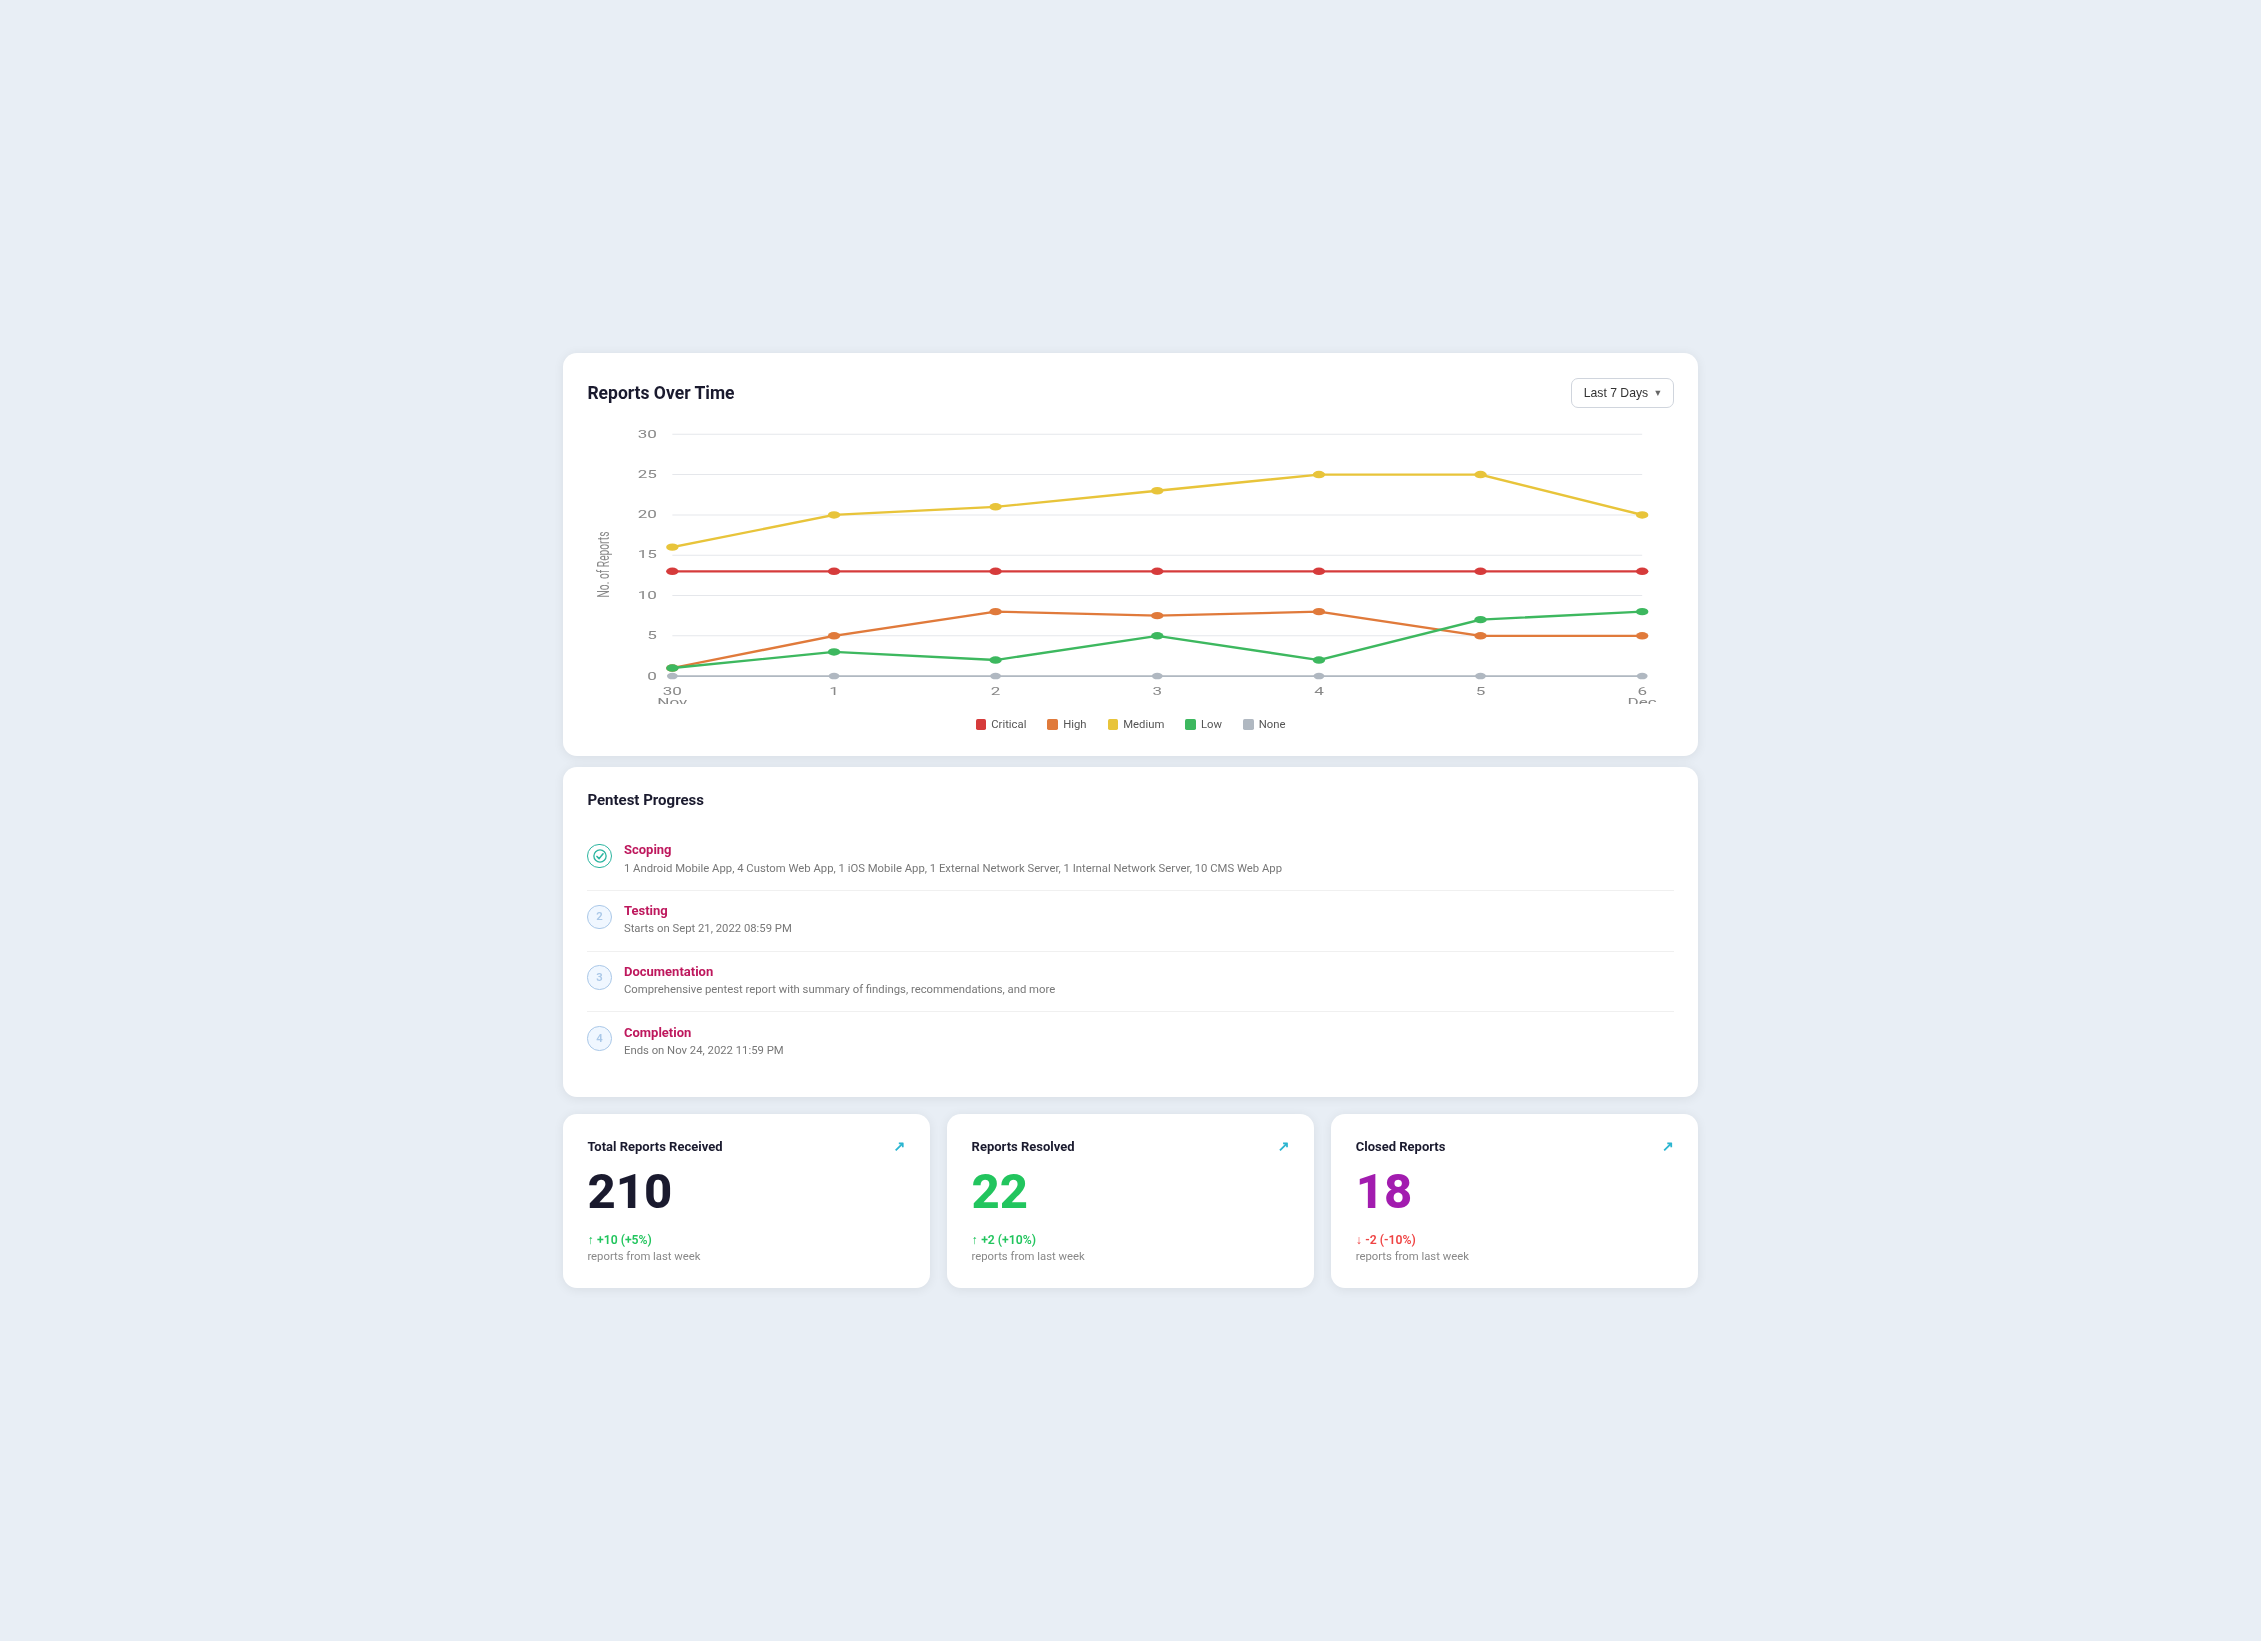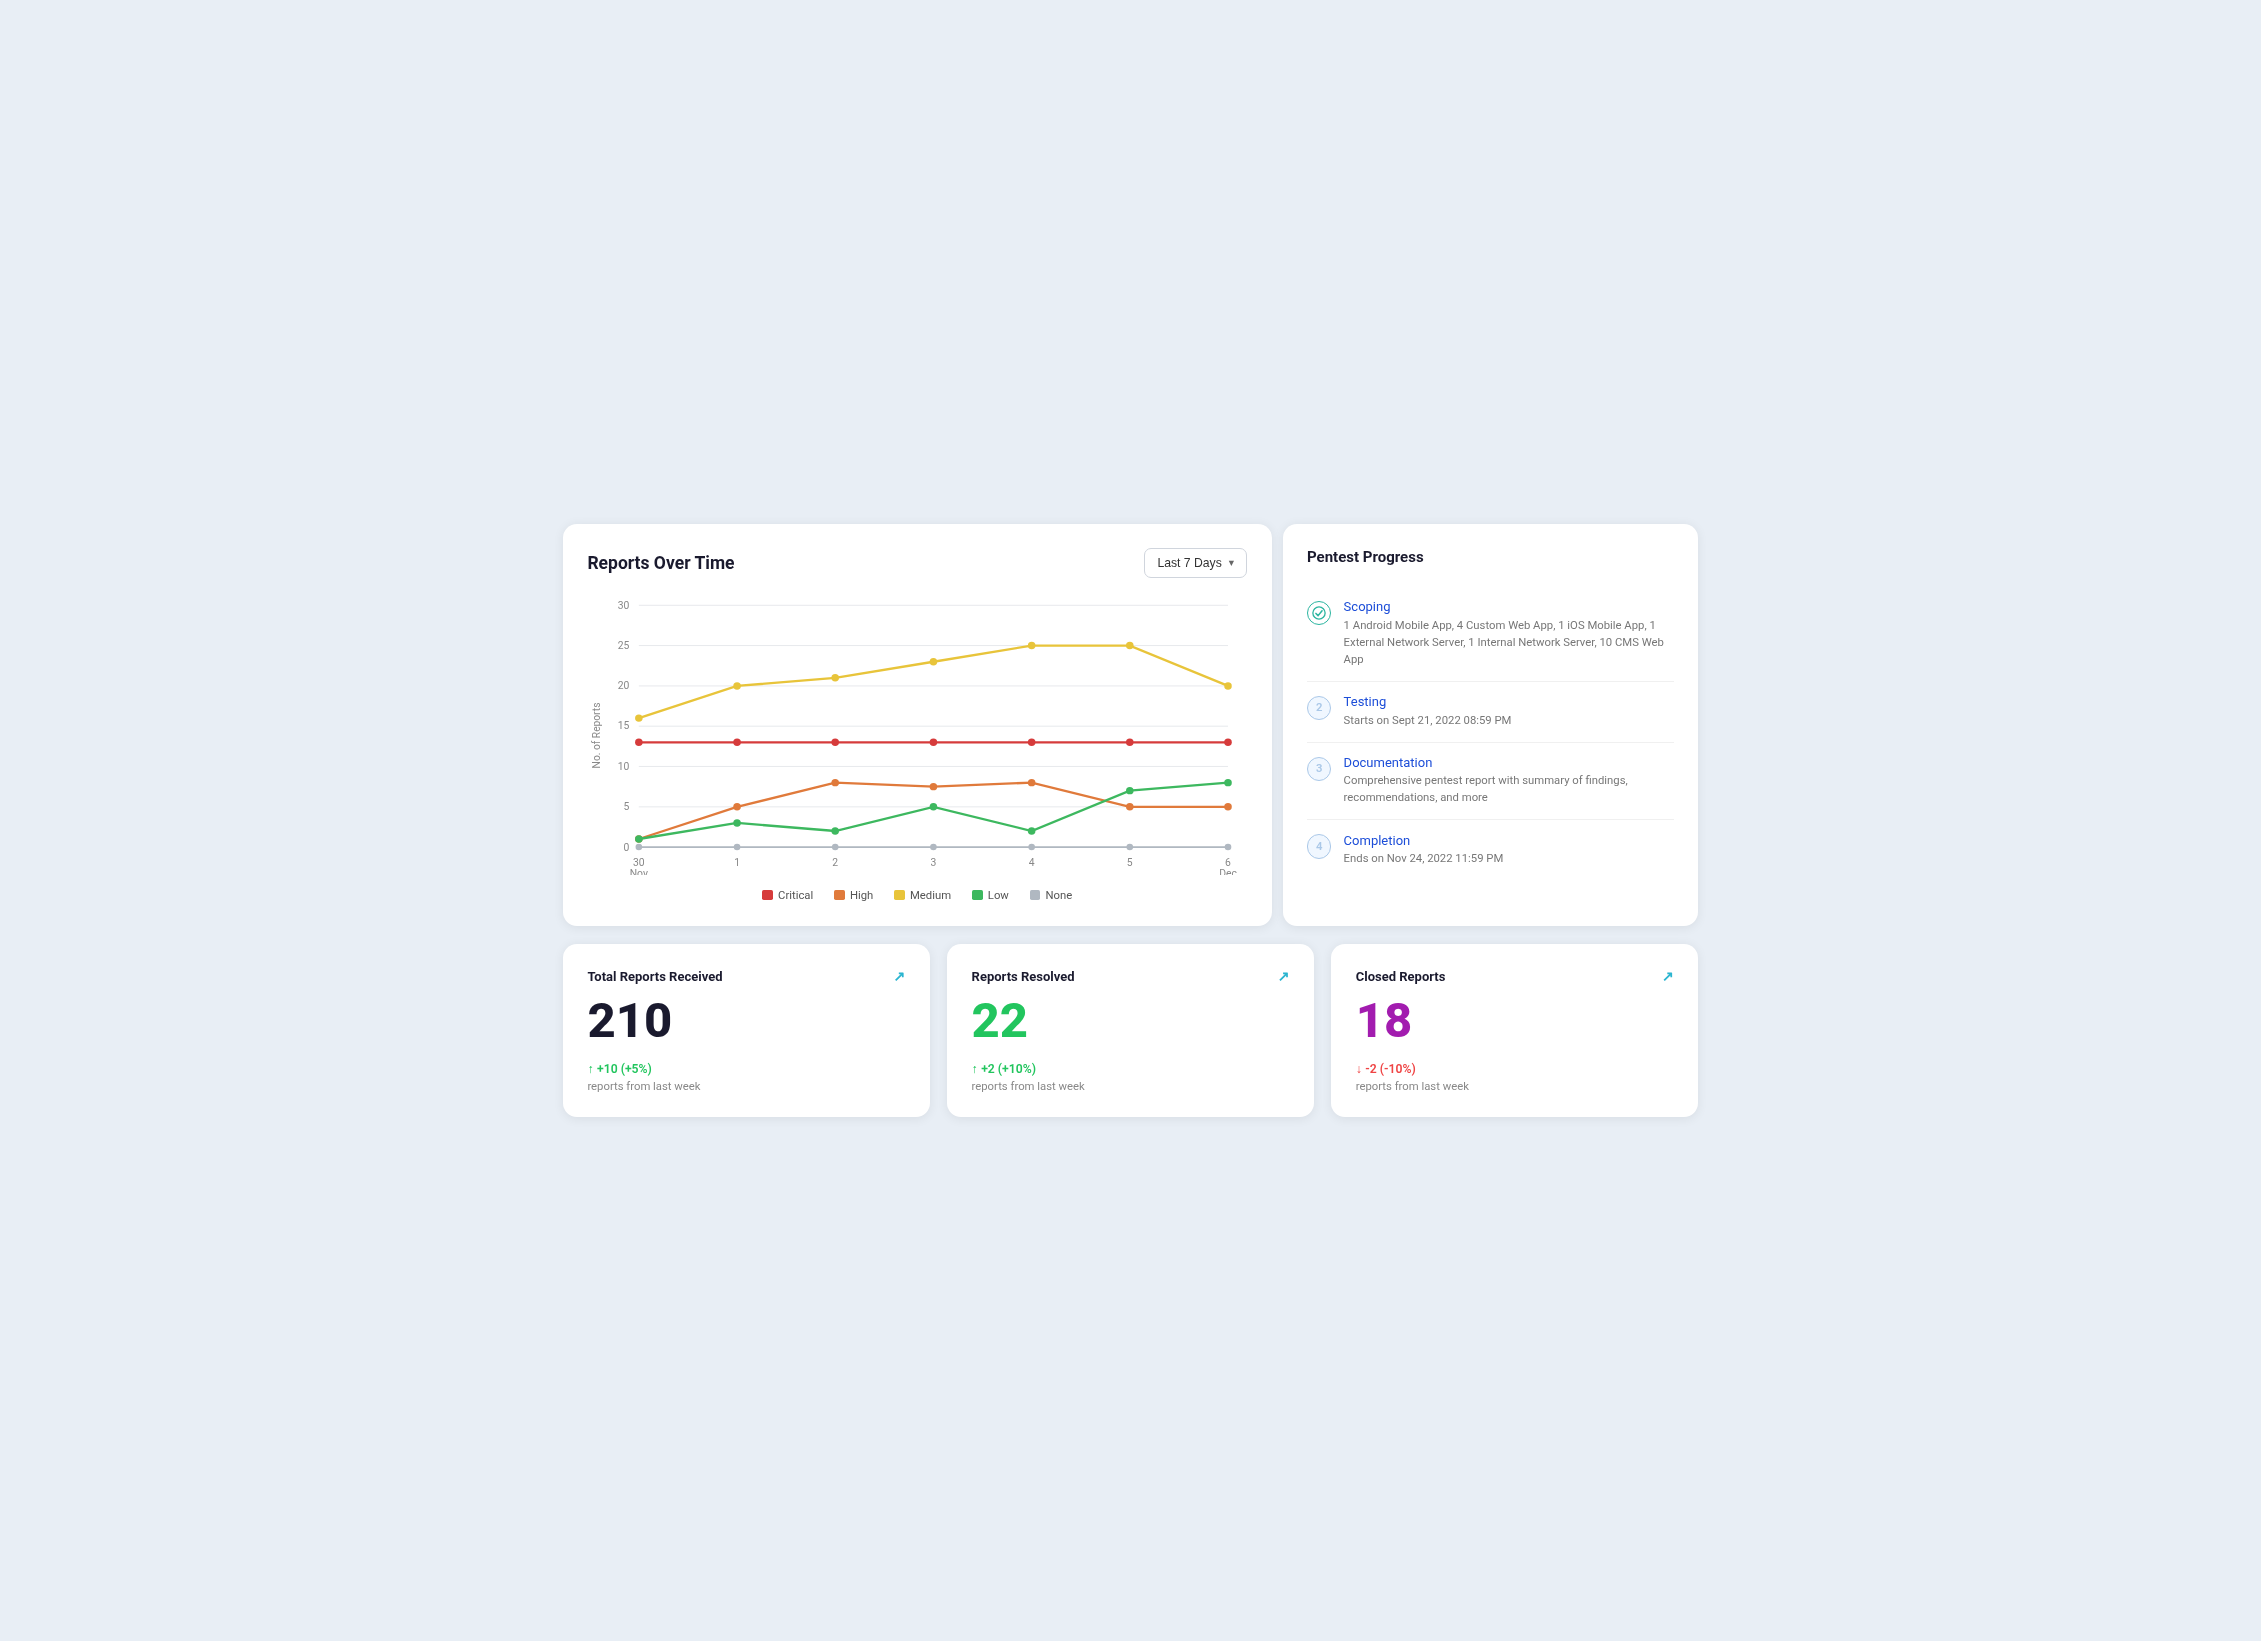--- a/index.html
+++ b/index.html
@@ -15,20 +15,21 @@
     .dashboard {
       width: 100%;
       max-width: 1135px;
       display: flex;
       flex-direction: column;
       gap: 17.5px;
     }
     .top-row {
       display: flex;
       gap: 11px;
+      flex-direction: column;
     }
     .card {
       background: #fff;
       border-radius: 14px;
       padding: 24.4px;
       box-shadow: 0 1.7px 10.5px rgba(0,0,0,0.07);
     }
     .chart-card {
       flex: 1.8;
       min-width: 0;
@@ -138,22 +139,22 @@
       color: #2bb5a0;
     }
     .step-icon.pending {
       border: 1.7px solid #aac8e8;
       color: #aac8e8;
       background: #f0f7ff;
     }
     .step-content {}
     .step-name {
       font-size: 13px;
-      font-weight: 400;
-      color: #1d4ed8;
+      font-weight: 700;
+      color: #be185d;
       margin-bottom: 3.5px;
     }
     .step-desc {
       font-size: 11.3px;
       color: #777;
       line-height: 1.5;
     }
 
     
     .stat-title {

